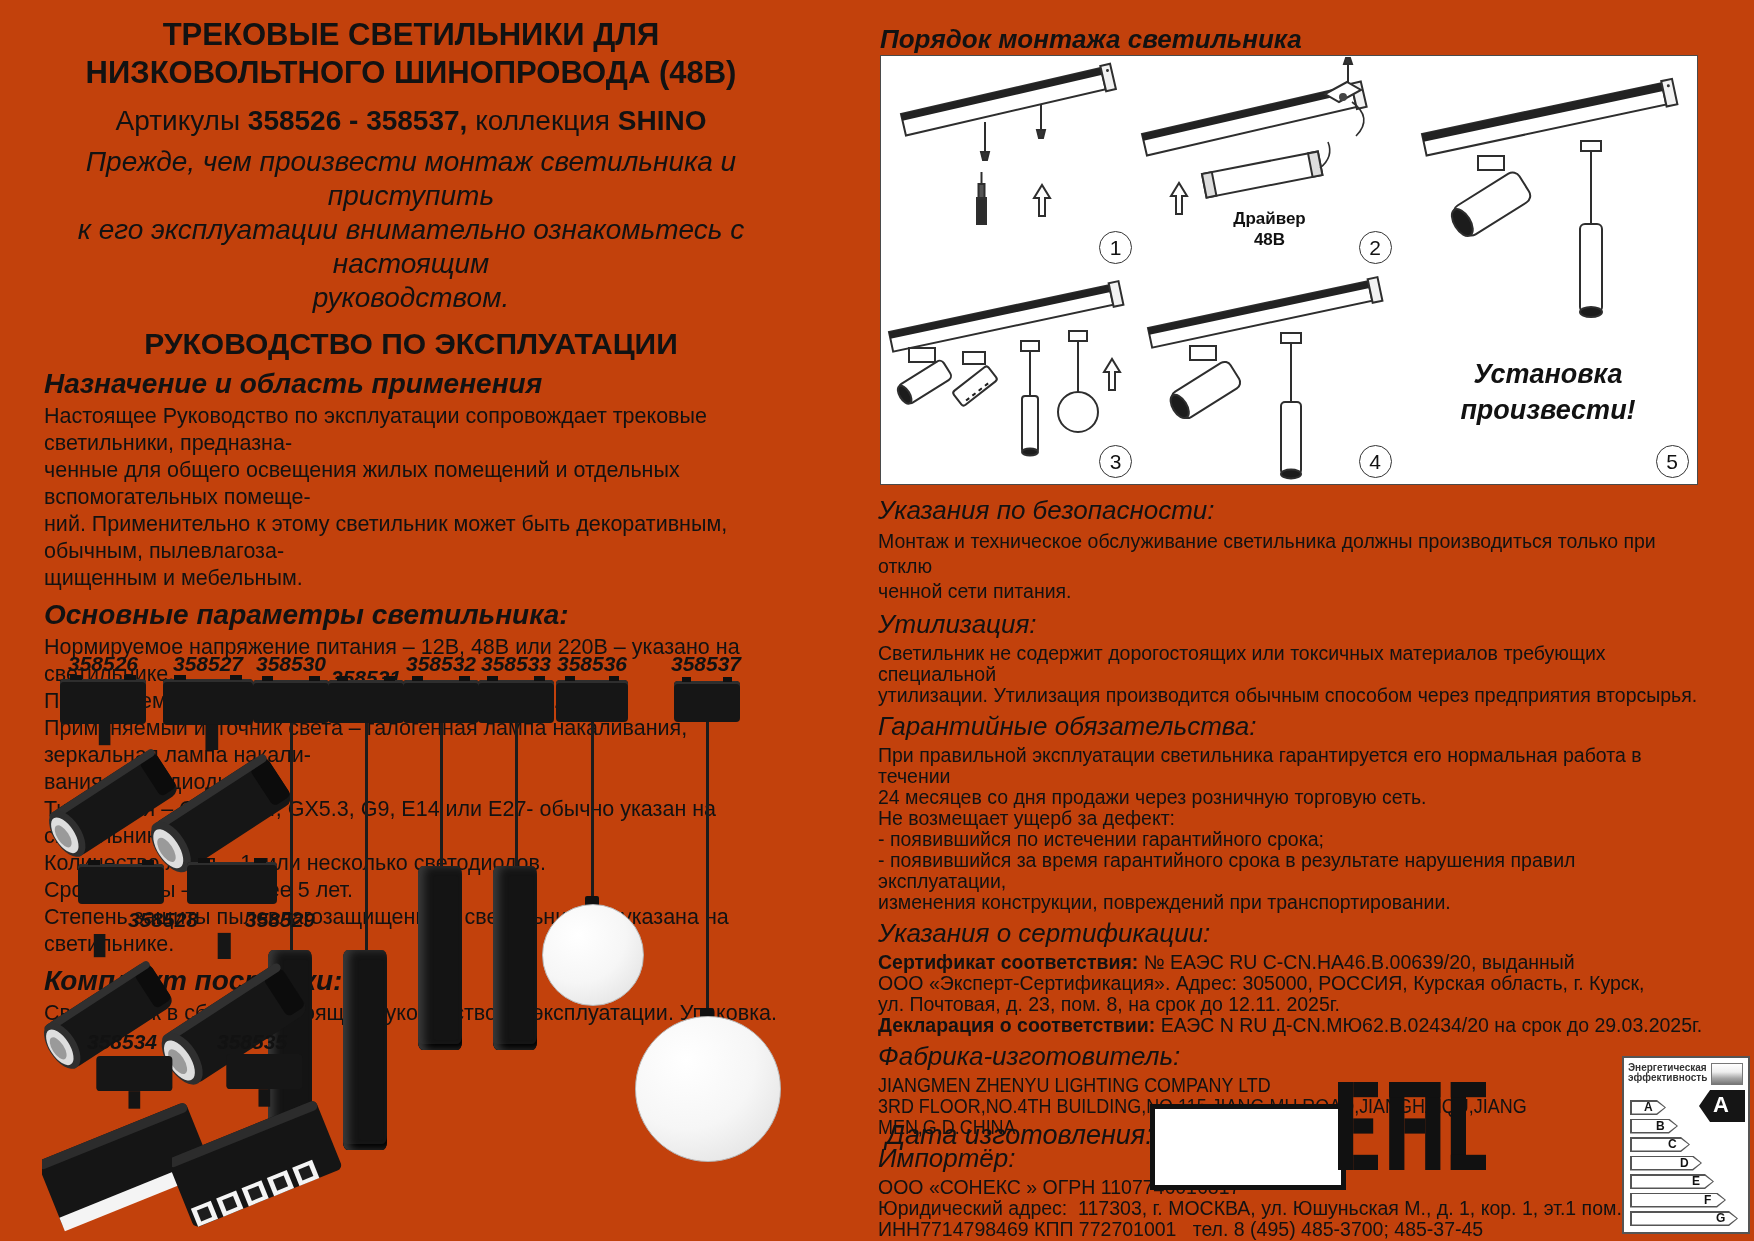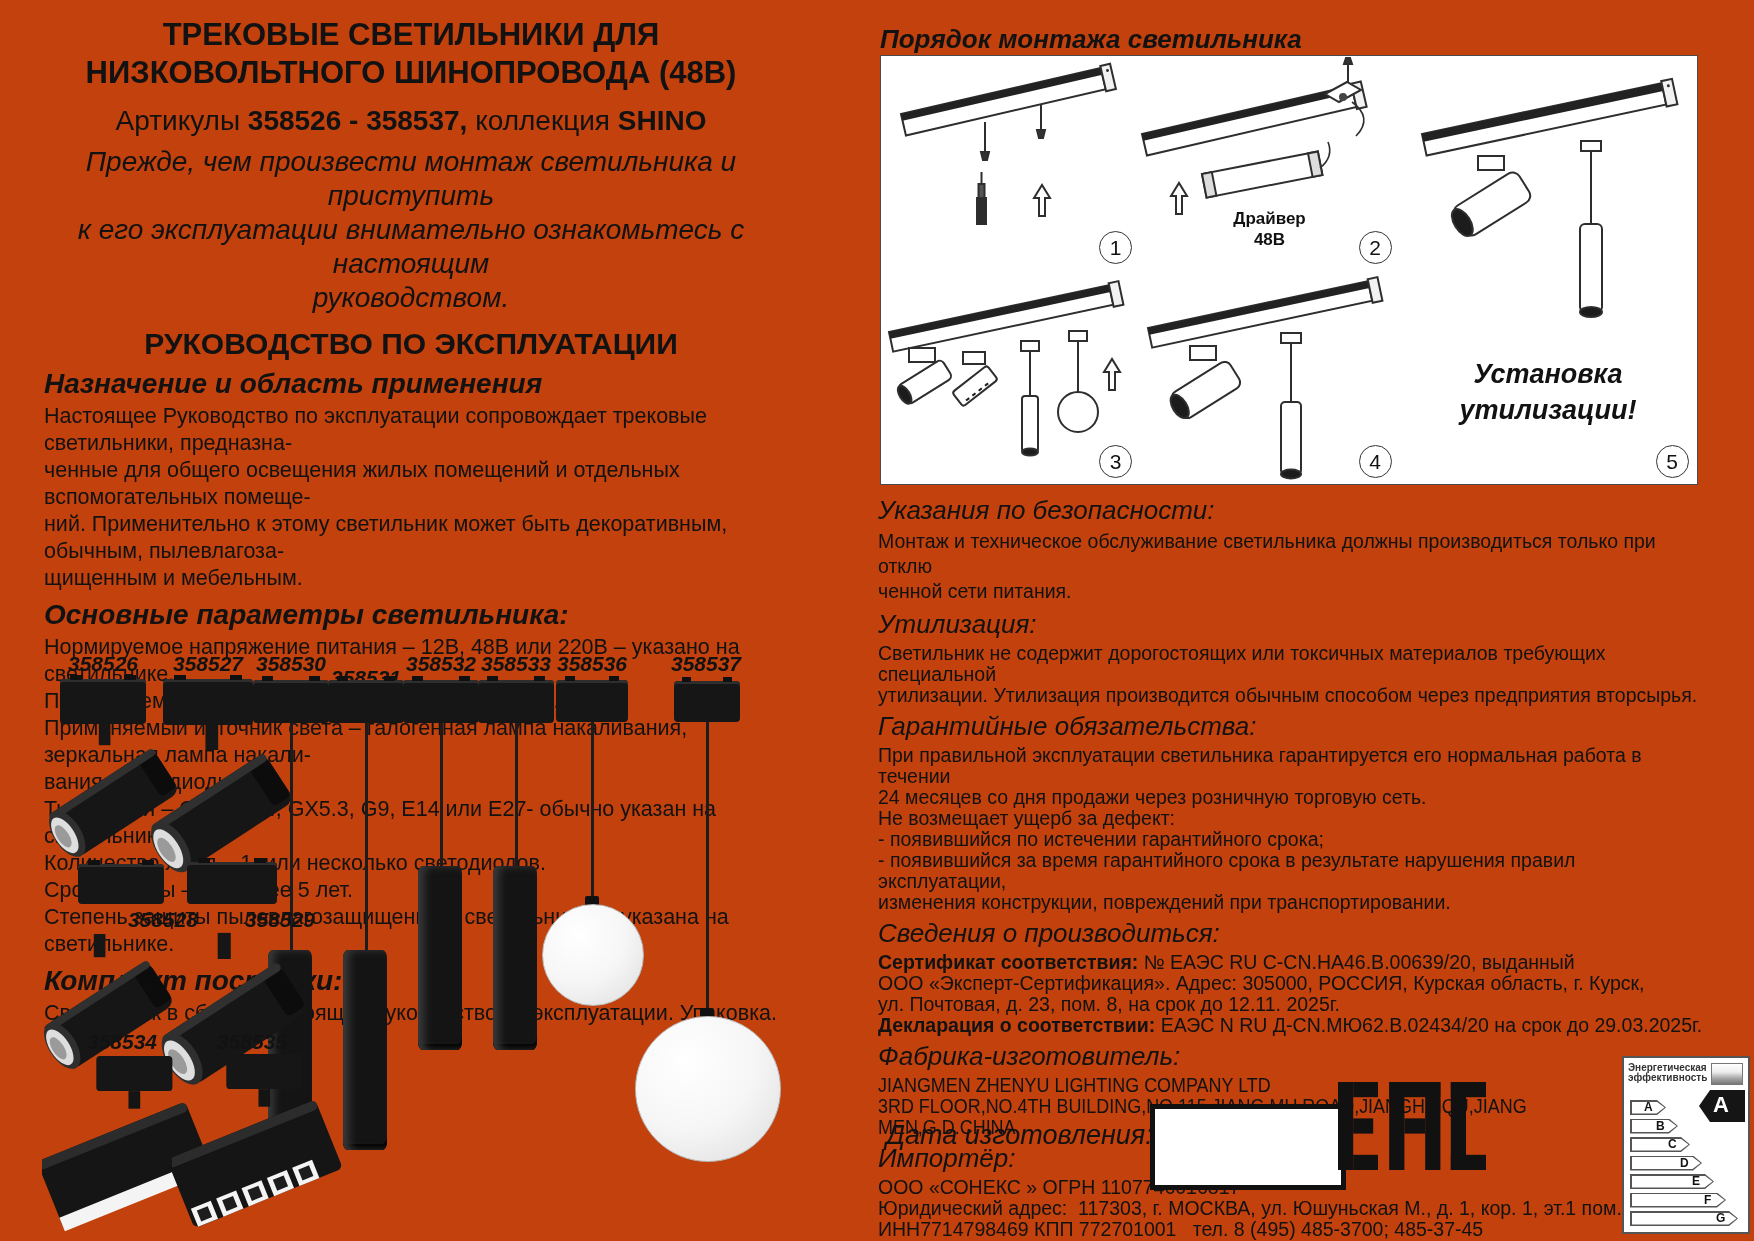--- a/index.html
+++ b/index.html
@@ -377,21 +377,21 @@
         <g transform="translate(190,88)">
           <rect x="-9" y="-3" width="20" height="10"></rect>
           <line x1="1" y1="7" x2="1" y2="80"></line>
           <rect x="-10" y="80" width="22" height="88" rx="5"></rect>
           <ellipse cx="1" cy="168" rx="11" ry="5" fill="#1c1c1c"></ellipse>
         </g>
       </g>
     </svg>
     <div class="done-label" style="top:300px">
       <div>Установка</div>
-      <div>утилизации!</div>
+      <div>произвести!</div>
     </div>
     <div class="stepnum">5</div>
   </div>
 
   <div class="abs rightcol">
     <div class="rhead">Указания по безопасности:</div>
     <div class="rbody wide">
         <div>Монтаж и техническое обслуживание светильника должны производиться только при отклю</div>
         <div>ченной сети питания.</div>
       </div>
@@ -405,21 +405,21 @@
     <div class="rhead">Гарантийные обязательства:</div>
     <div class="rbody">
         <div>При правильной эксплуатации светильника гарантируется его нормальная работа в течении</div>
         <div>24 месяцев со дня продажи через розничную торговую сеть.</div>
         <div>Не возмещает ущерб за дефект:</div>
         <div>- появившийся по истечении гарантийного срока;</div>
         <div>- появившийся за время гарантийного срока в результате нарушения правил эксплуатации,</div>
         <div>изменения конструкции, повреждений при транспортировании.</div>
       </div>
 
-    <div class="rhead">Сведения о производиться:</div>
+    <div class="rhead">Указания о сертификации:</div>
     <div class="rbody">
       <div><span class="bd">Сертификат соответствия:</span><span> № ЕАЭС RU C-CN.НА46.B.00639/20, выданный</span></div>
       <div>ООО «Эксперт-Сертификация». Адрес: 305000, РОССИЯ, Курская область, г. Курск,</div>
       <div>ул. Почтовая, д. 23, пом. 8, на срок до 12.11. 2025г.</div>
       <div><span class="bd">Декларация о соответствии:</span><span> ЕАЭС N RU Д-CN.МЮ62.B.02434/20 на срок до 29.03.2025г.</span></div>
     </div>
 
     <div class="rhead">Фабрика-изготовитель:</div>
     <div class="rbody narrow">
         <div>JIANGMEN ZHENYU LIGHTING COMPANY LTD</div>

